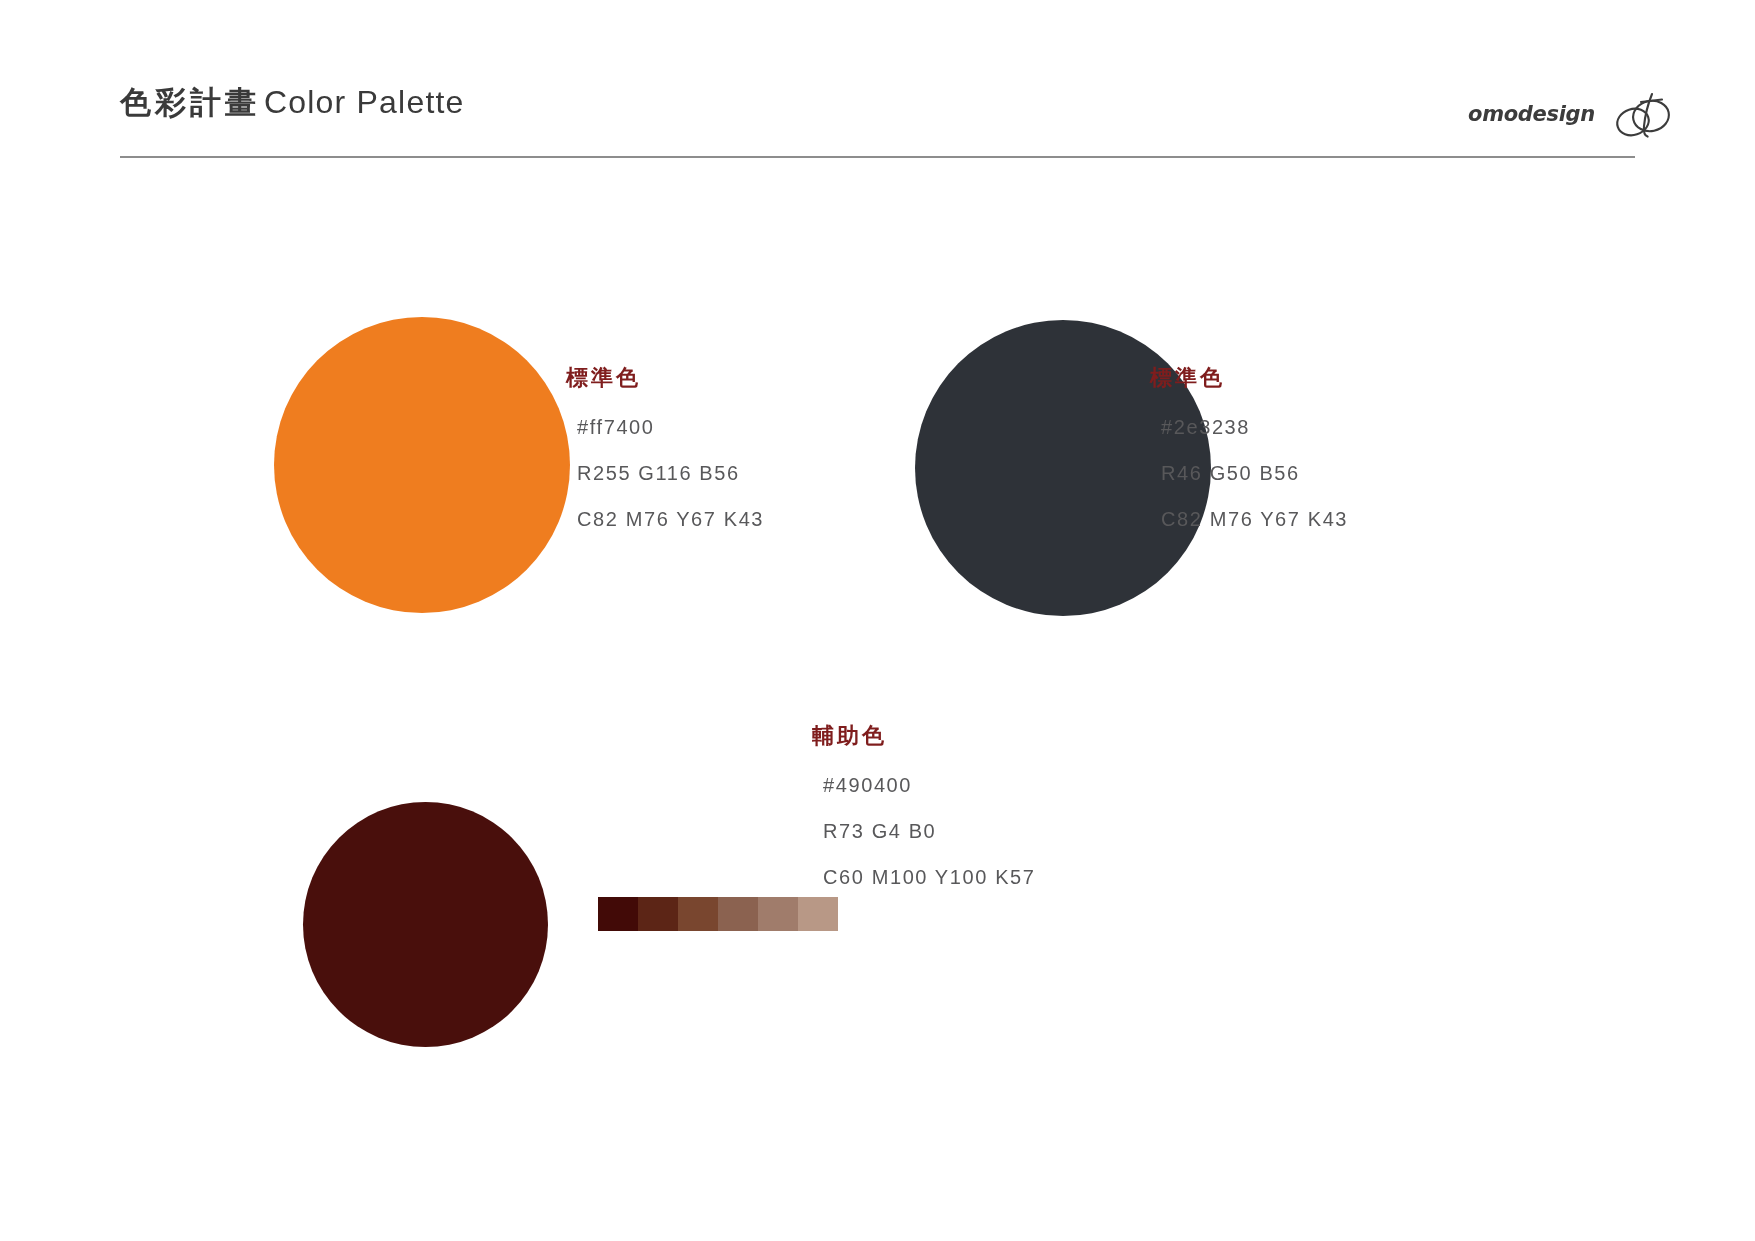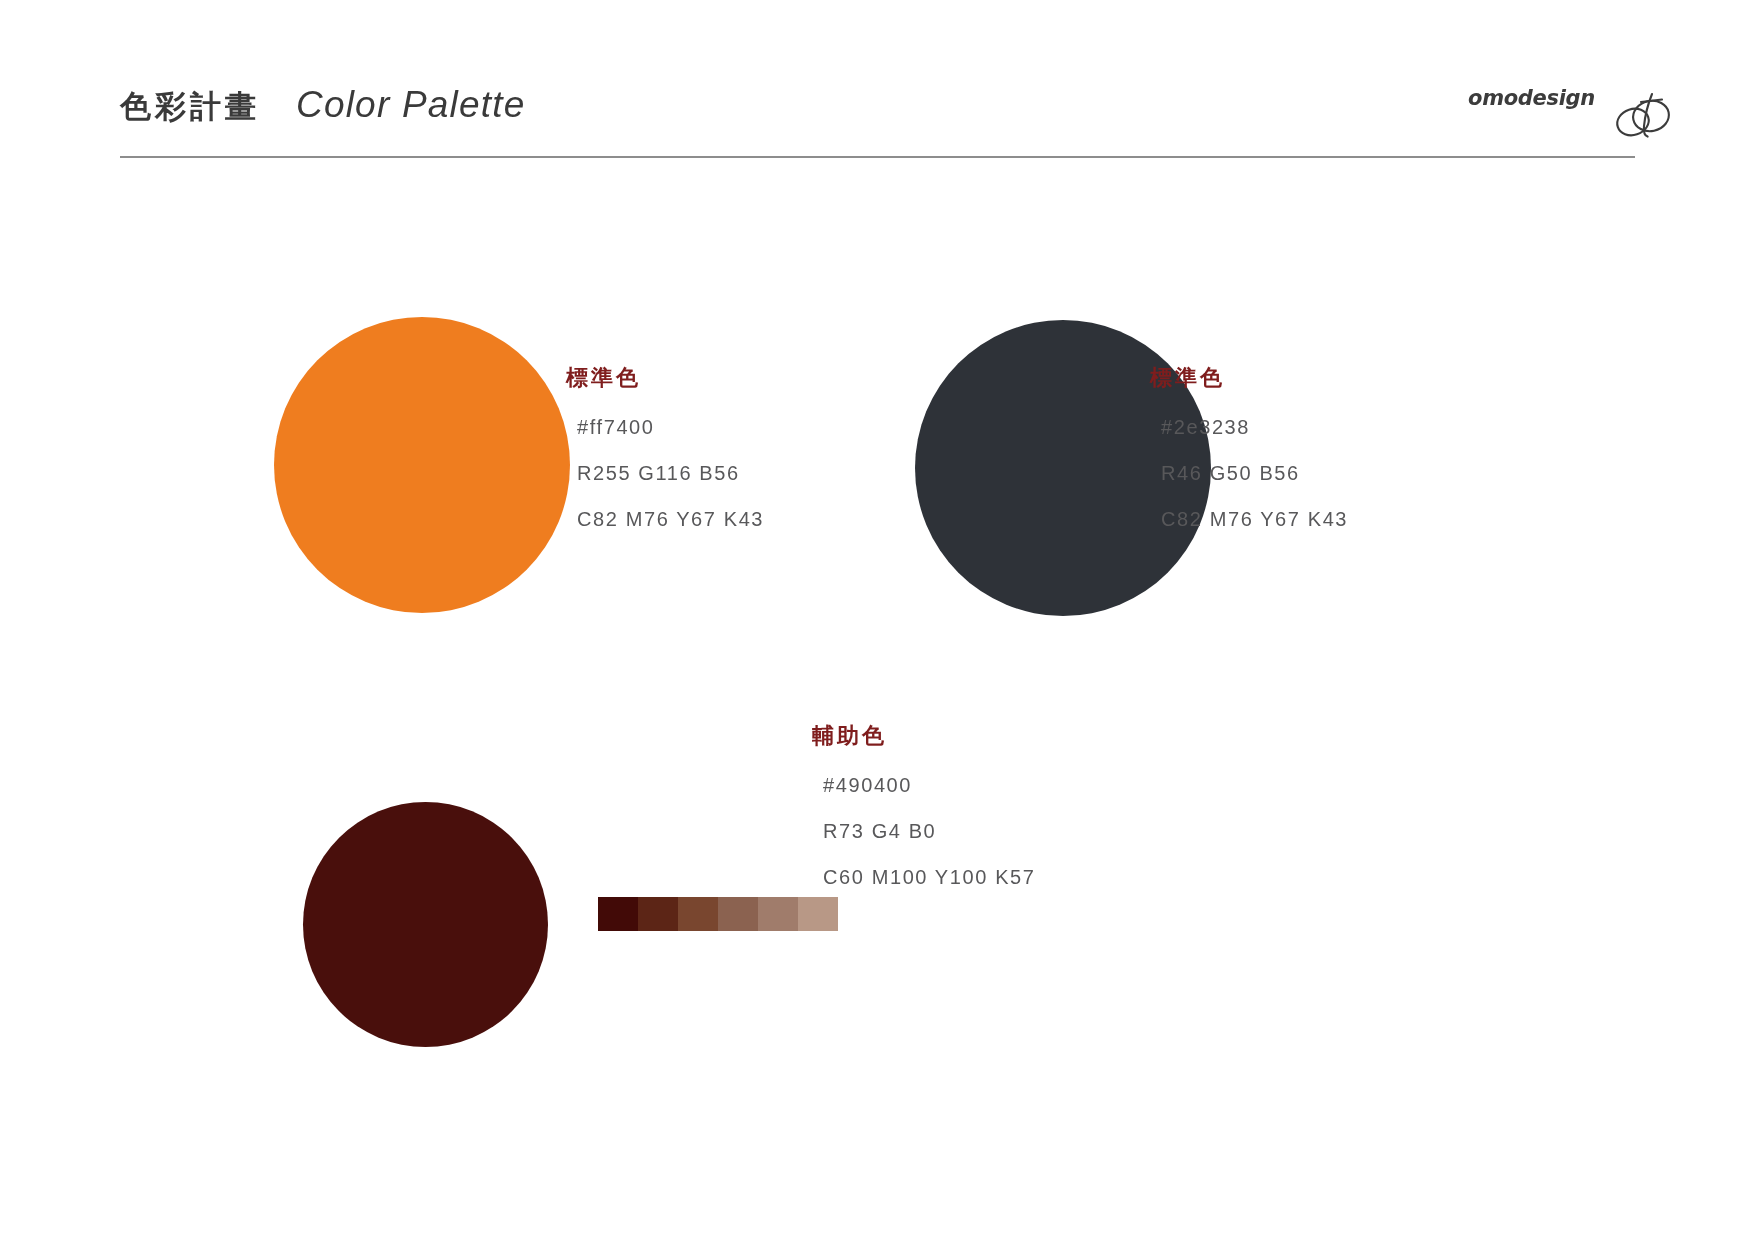--- a/index.html
+++ b/index.html
@@ -38,43 +38,43 @@
     white-space: nowrap;
   }
   .title-cn {
     font-size: 31px;
     font-weight: 700;
     color: #3a3a3a;
     letter-spacing: 4px;
     line-height: 1;
   }
   .title-en {
-    font-size: 37px;
+    font-size: 32px;
     font-weight: 400;
     color: #3a3a3a;
     letter-spacing: 1.2px;
     line-height: 1;
-    margin-left: 36px;
-    font-style: italic;
+    margin-left: 4px;
   }
   .header-rule {
     position: absolute;
     left: 120px;
     top: 156px;
     width: 1515px;
     height: 2px;
     background: #8d8d8d;
   }
 
   
   .brand {
     position: absolute;
     right: 118px;
     top: 88px;
     display: flex;
+    align-items: center;
     height: 52px;
     margin-left: 16px;
   }
   .brand-wordmark {
     font-family: "DejaVu Sans", sans-serif;
     font-size: 21px;
     font-style: italic;
     font-weight: 700;
     letter-spacing: -0.3px;
     color: #3c3c3c;

